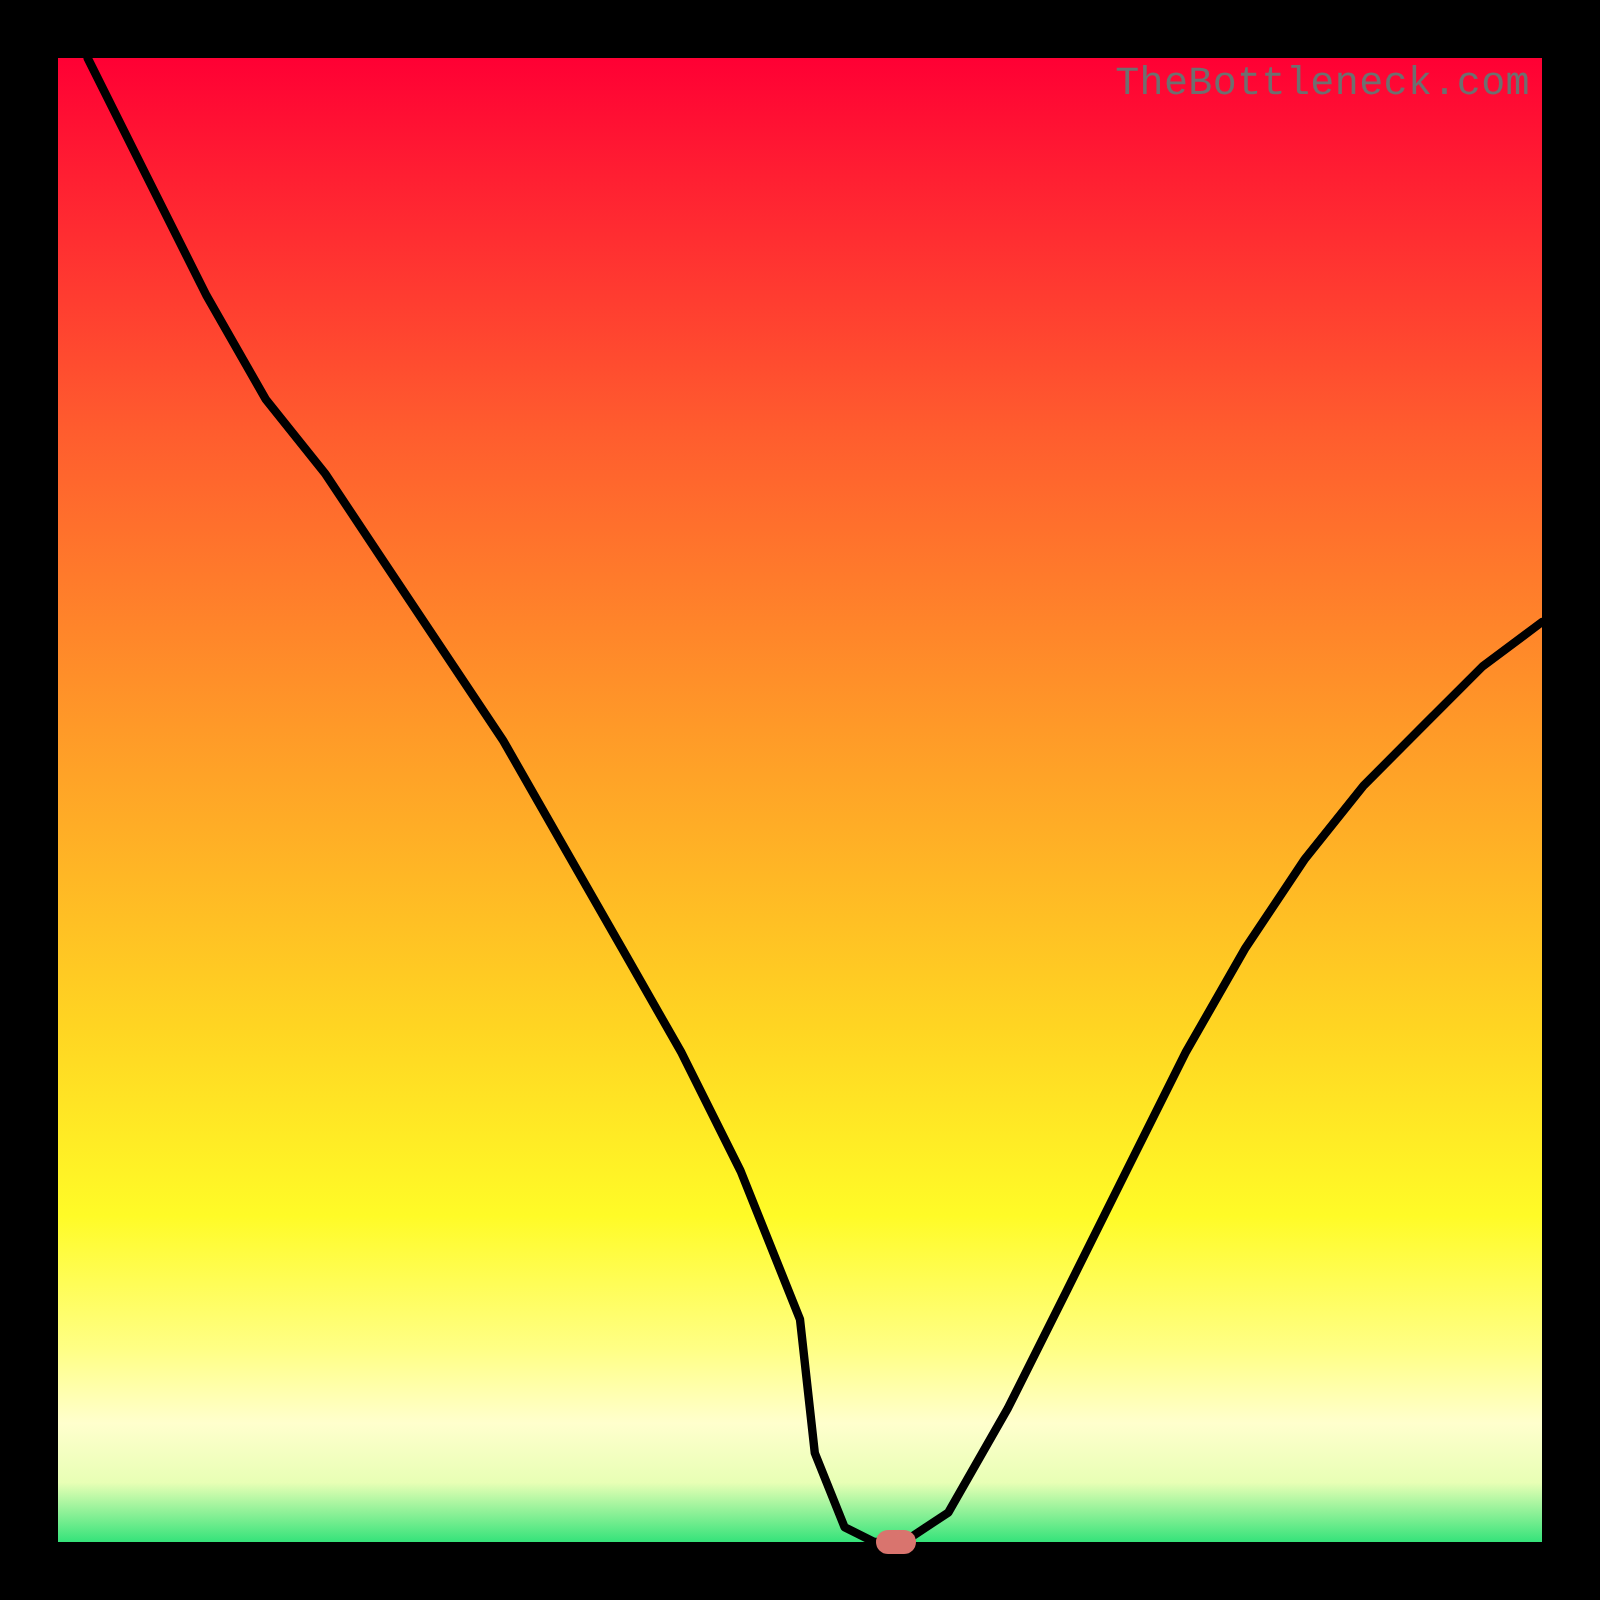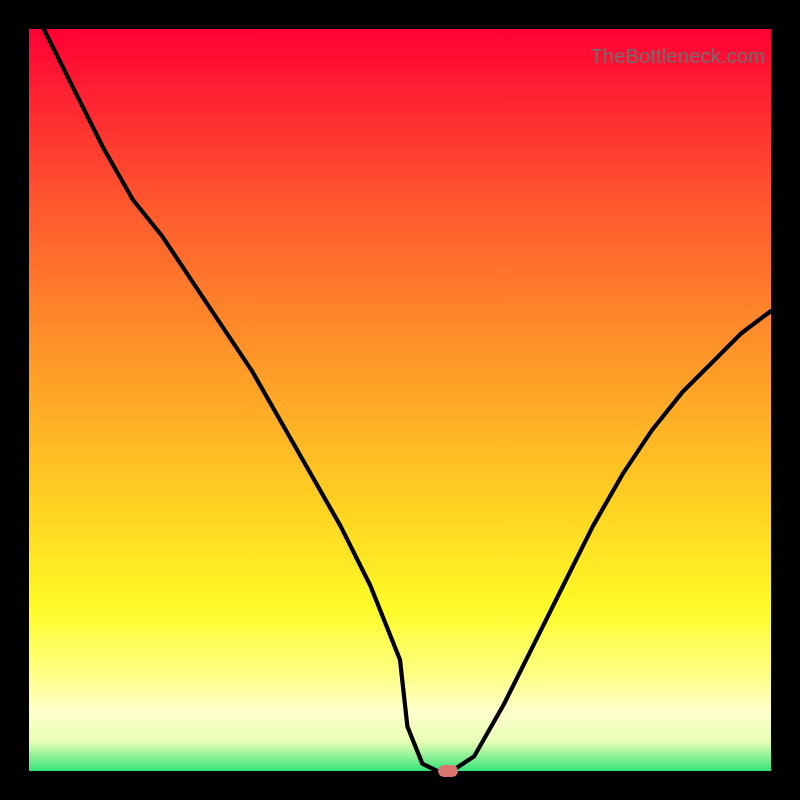--- a/index.html
+++ b/index.html
@@ -33,27 +33,28 @@
       #ffd422 65%,
       #fffb27 78%,
       #ffff85 87%,
       #ffffcd 92%,
       #e8ffb5 96%,
       #35e37a 100%
     );
   }
   .watermark {
     position: absolute;
-    top: 16px;
+    top: 2px;
     right: 6px;
     color: #6f6f6f;
     font-size: 20px;
     letter-spacing: 0.2px;
     background: transparent;
     user-select: none;
+    font-family: Liberation Mono, monospace;
   }
   svg.curve {
     position: absolute;
     left: 0;
     top: 0;
     width: 742px;
     height: 742px;
     overflow: visible;
   }
   .marker {

